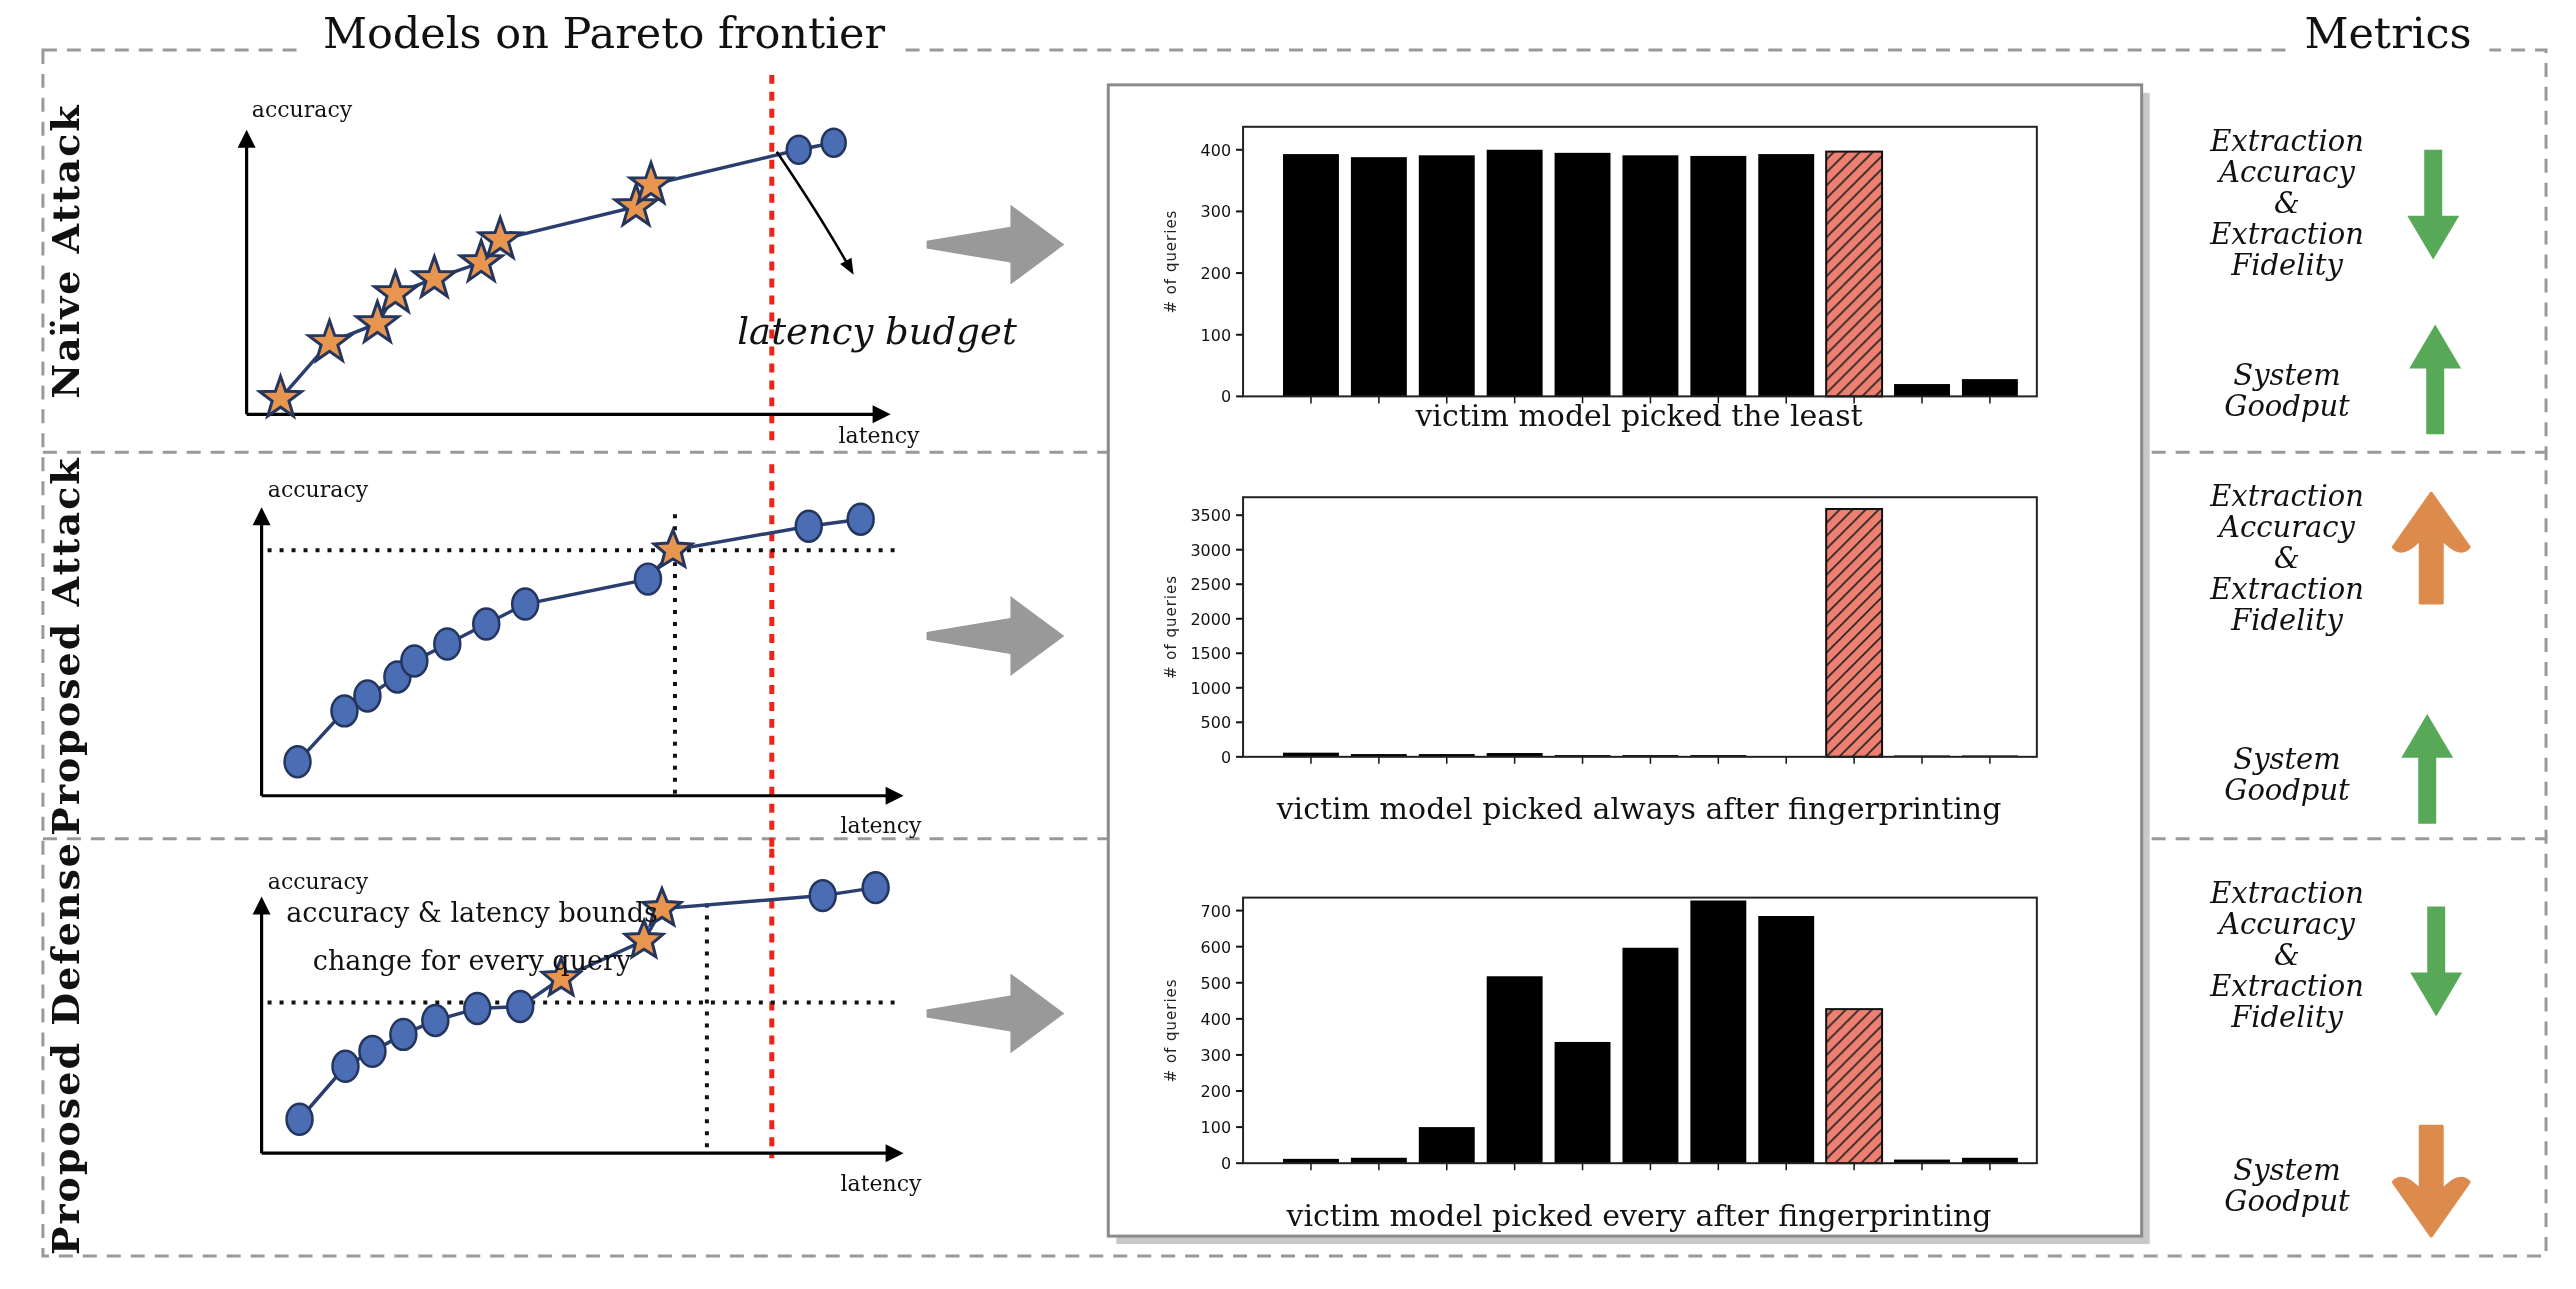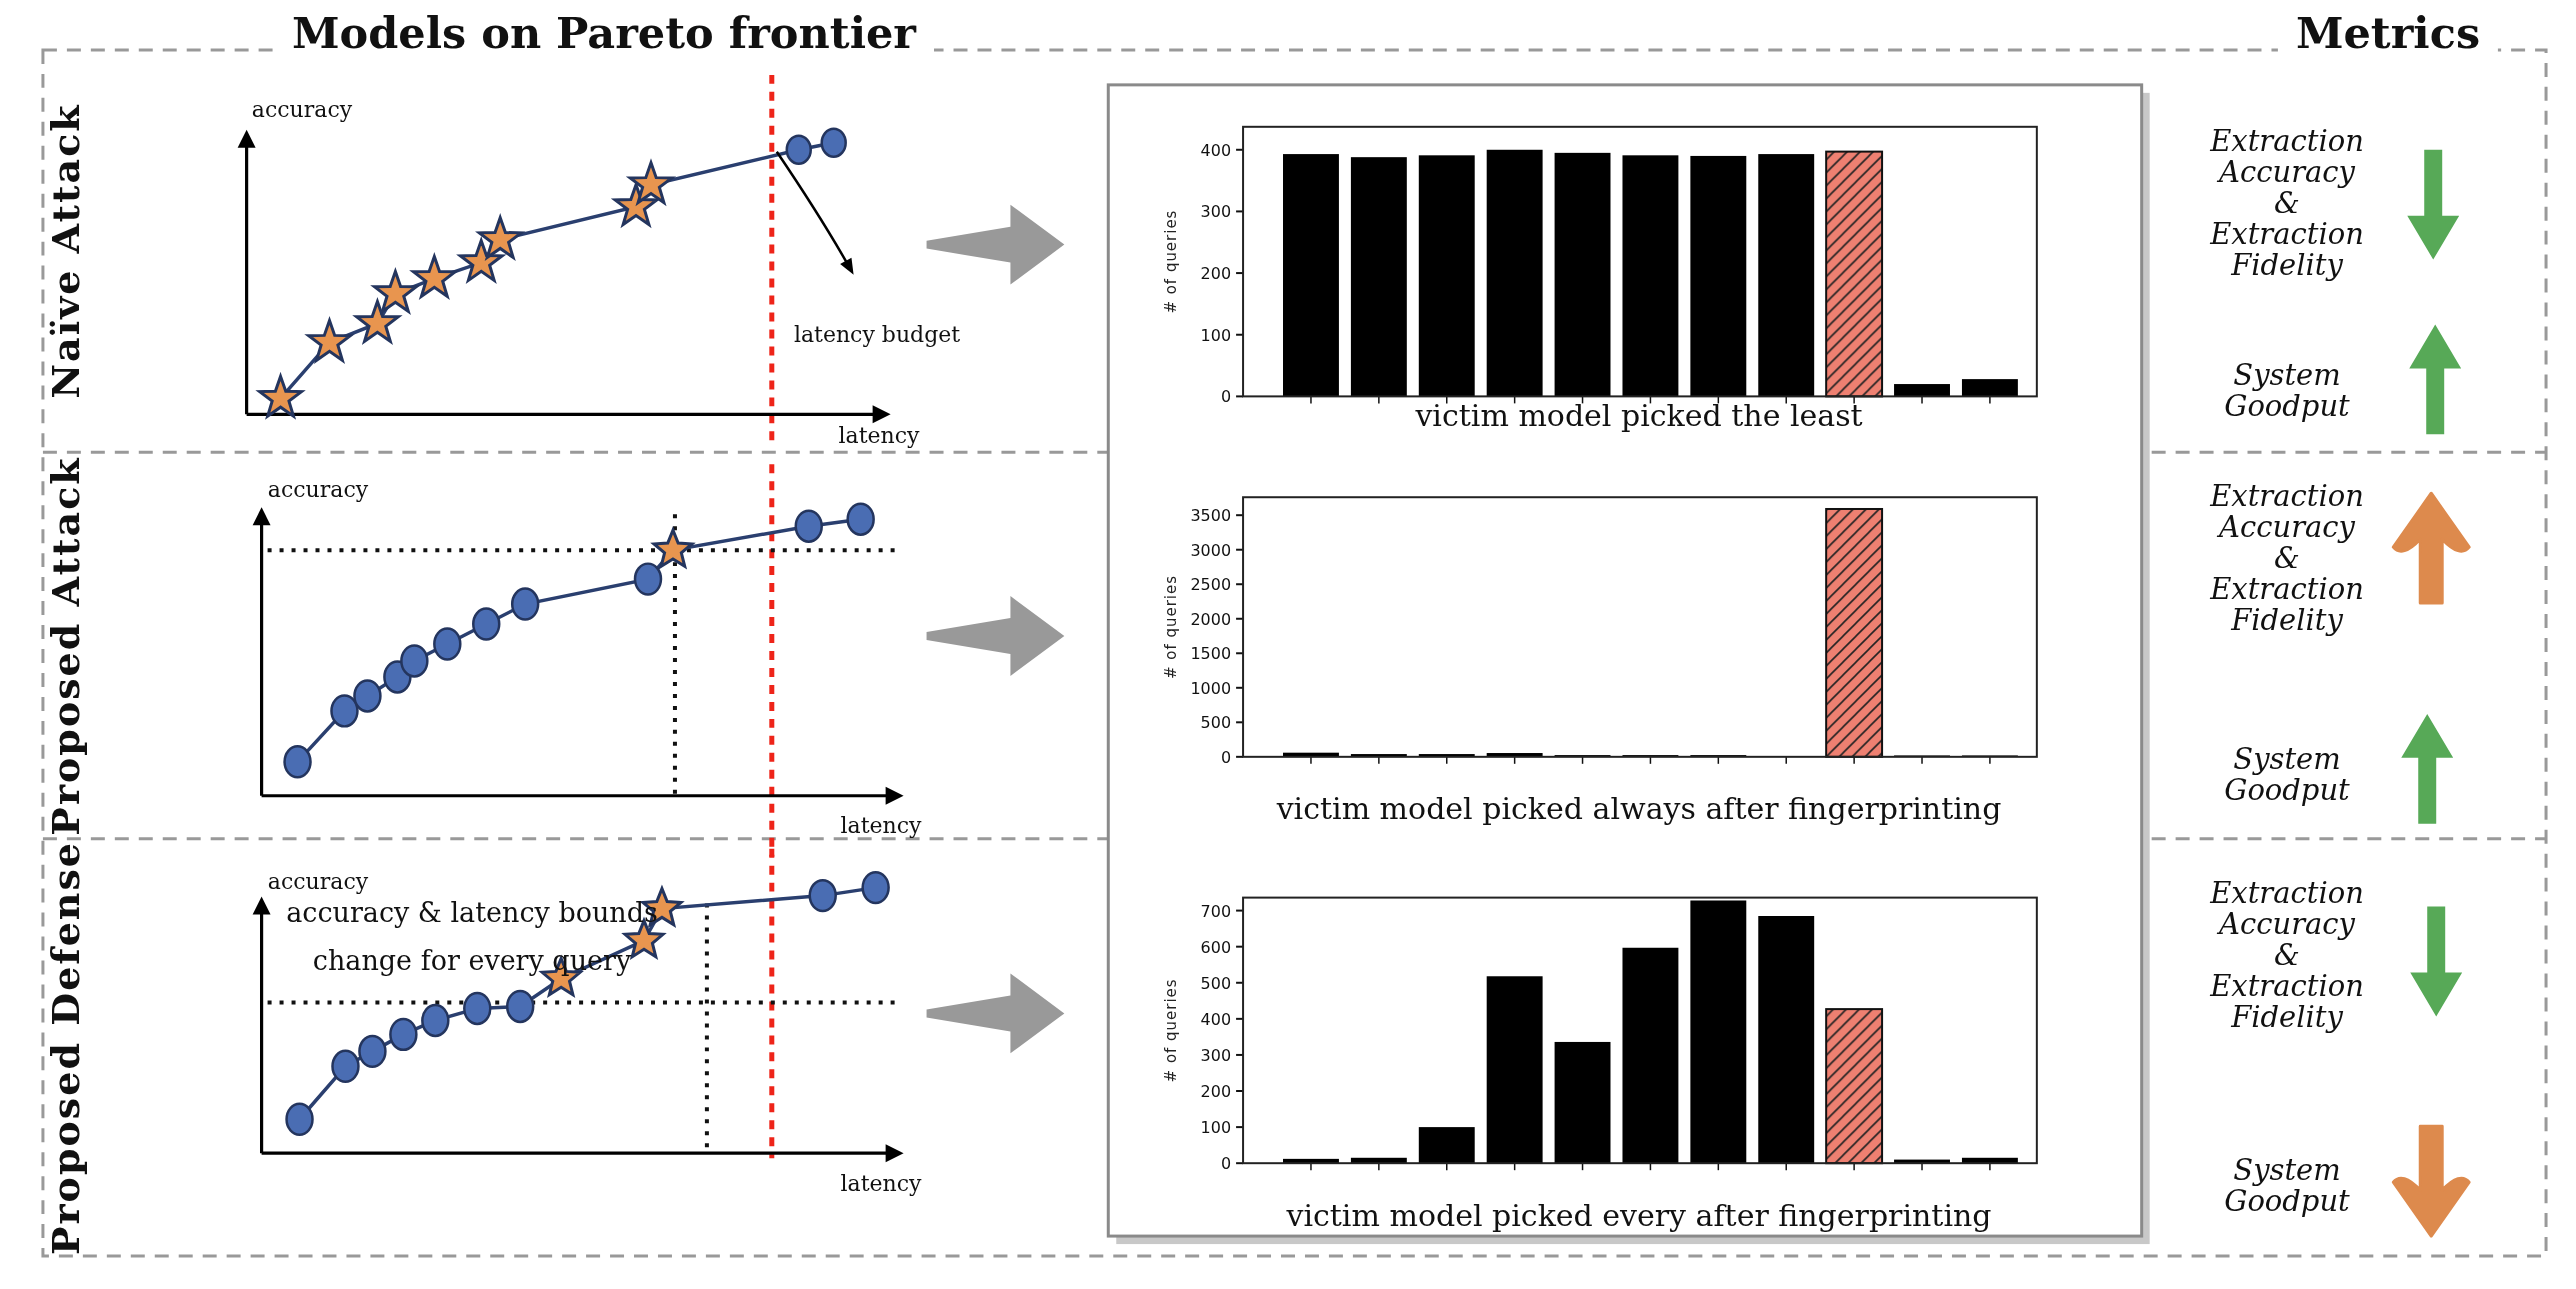--- a/index.html
+++ b/index.html
@@ -1,28 +1,28 @@
 <!DOCTYPE html>
 <html><head>
 <meta charset="utf-8">
 <style>
   html,body{margin:0;padding:0;background:#fff;}
   .stage{position:relative;width:2576px;height:1290px;background:#fff;
          font-family:"DejaVu Serif","Liberation Serif",serif;color:#111;overflow:hidden;}
   svg.gfx{position:absolute;left:0;top:0;}
-  .col-title{position:absolute;top:8px;transform:translateX(-50%);font-weight:bold;font-size:43px;
+  .col-title{position:absolute;top:8px;transform:translateX(-50%);font-weight:normal;font-size:43px;
              background:#fff;padding:0 18px;white-space:nowrap;z-index:5;}
   #title-col1{left:604px;} #title-col2{left:1637px;} #title-col3{left:2388px;text-align:center;}
   .row-label{position:absolute;width:419px;height:58px;text-align:center;font-weight:bold;font-size:38px;
              letter-spacing:2px;transform:rotate(-90deg);z-index:4;}
   #rowlabel-0{left:-138px;top:222px;} #rowlabel-1{left:-138px;top:617px;} #rowlabel-2{left:-138px;top:1019px;}
   .axis-label{position:absolute;transform:translateX(-50%);font-size:22px;white-space:nowrap;z-index:4;}
   #acc-0{left:302px;top:97px;} #acc-1{left:318px;top:477px;} #acc-2{left:318px;top:869px;}
   #lat-0{left:879px;top:423px;} #lat-1{left:881px;top:813px;} #lat-2{left:881px;top:1171px;}
-  .annotation-italic{position:absolute;transform:translateX(-50%);font-size:22px;white-space:nowrap;z-index:4;margin-top:12px;}
+  .annotation-italic{position:absolute;transform:translateX(-50%);font-style:italic;font-size:37px;white-space:nowrap;z-index:4;}
   #latency-budget{left:877px;top:310px;}
   .plot-note{position:absolute;transform:translateX(-50%);font-size:27px;line-height:48px;text-align:center;
              white-space:pre-line;z-index:4;}
   #note-2{left:472px;top:889px;}
   .caption{position:absolute;left:1639px;transform:translateX(-50%);font-size:30px;white-space:nowrap;z-index:4;text-align:center;}
   #caption-0{top:398px;} #caption-1{top:791px;} #caption-2{top:1198px;}
   .mblock{position:absolute;left:2167px;width:240px;text-align:center;font-size:29px;line-height:31px;
           white-space:pre-line;z-index:4;font-style:italic;}
   #mext-0{top:126px;} #mext-1{top:481px;} #mext-2{top:878px;}
   #mgood-0{top:360px;} #mgood-1{top:744px;} #mgood-2{top:1155px;}

